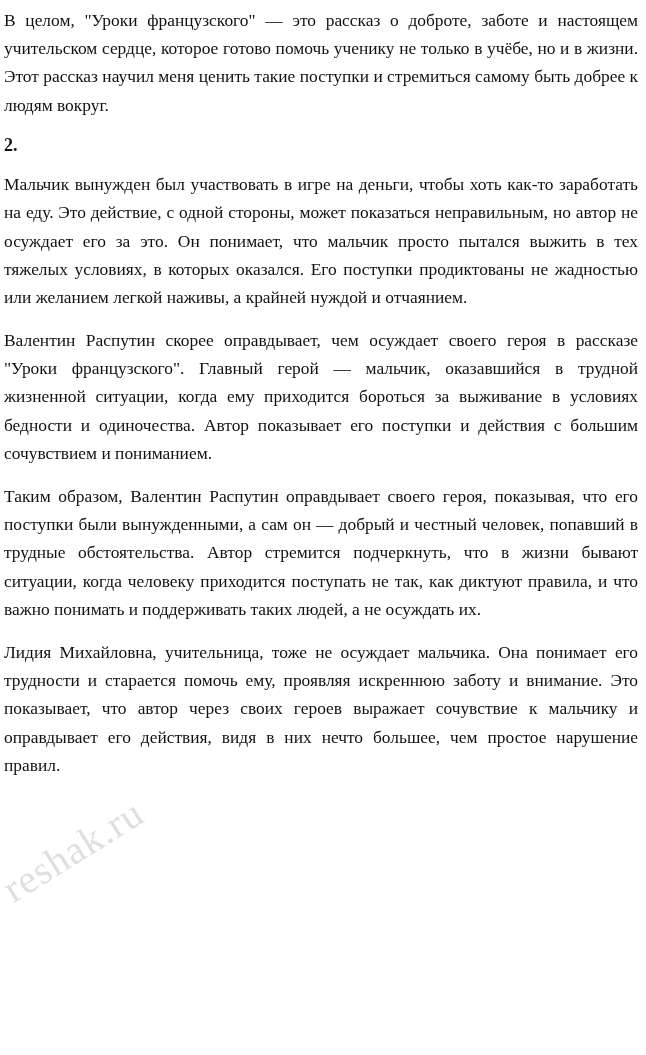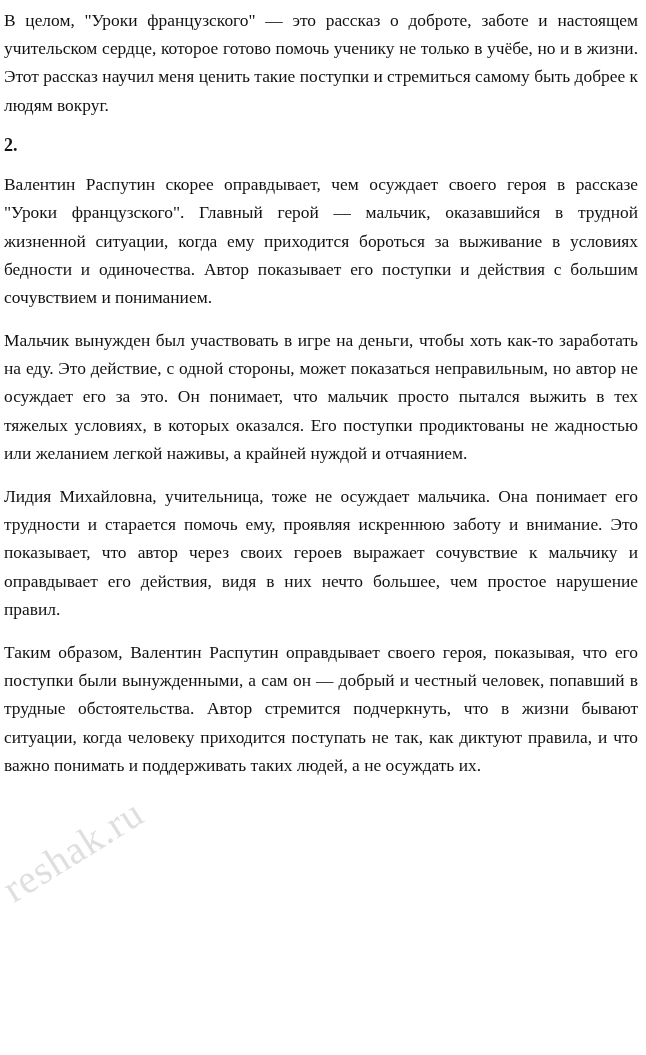--- a/index.html
+++ b/index.html
@@ -67,18 +67,18 @@
 <div class="page">
 
   <div class="watermark">
     <span>reshak.ru</span>
   </div>
 
   <p class="para">В целом, "Уроки французского" — это рассказ о доброте, заботе и настоящем учительском сердце, которое готово помочь ученику не только в учёбе, но и в жизни. Этот рассказ научил меня ценить такие поступки и стремиться самому быть добрее к людям вокруг.</p>
 
   <p class="section-num">2.</p>
 
+  <p class="para">Мальчик вынужден был участвовать в игре на деньги, чтобы хоть как-то заработать на еду. Это действие, с одной стороны, может показаться неправильным, но автор не осуждает его за это. Он понимает, что мальчик просто пытался выжить в тех тяжелых условиях, в которых оказался. Его поступки продиктованы не жадностью или желанием легкой наживы, а крайней нуждой и отчаянием.</p>
   <p class="para">Валентин Распутин скорее оправдывает, чем осуждает своего героя в рассказе "Уроки французского". Главный герой — мальчик, оказавшийся в трудной жизненной ситуации, когда ему приходится бороться за выживание в условиях бедности и одиночества. Автор показывает его поступки и действия с большим сочувствием и пониманием.</p>
-  <p class="para">Мальчик вынужден был участвовать в игре на деньги, чтобы хоть как-то заработать на еду. Это действие, с одной стороны, может показаться неправильным, но автор не осуждает его за это. Он понимает, что мальчик просто пытался выжить в тех тяжелых условиях, в которых оказался. Его поступки продиктованы не жадностью или желанием легкой наживы, а крайней нуждой и отчаянием.</p>
+  <p class="para">Таким образом, Валентин Распутин оправдывает своего героя, показывая, что его поступки были вынужденными, а сам он — добрый и честный человек, попавший в трудные обстоятельства. Автор стремится подчеркнуть, что в жизни бывают ситуации, когда человеку приходится поступать не так, как диктуют правила, и что важно понимать и поддерживать таких людей, а не осуждать их.</p>
   <p class="para">Лидия Михайловна, учительница, тоже не осуждает мальчика. Она понимает его трудности и старается помочь ему, проявляя искреннюю заботу и внимание. Это показывает, что автор через своих героев выражает сочувствие к мальчику и оправдывает его действия, видя в них нечто большее, чем простое нарушение правил.</p>
-  <p class="para">Таким образом, Валентин Распутин оправдывает своего героя, показывая, что его поступки были вынужденными, а сам он — добрый и честный человек, попавший в трудные обстоятельства. Автор стремится подчеркнуть, что в жизни бывают ситуации, когда человеку приходится поступать не так, как диктуют правила, и что важно понимать и поддерживать таких людей, а не осуждать их.</p>
 
 </div>
 
 </body></html>

